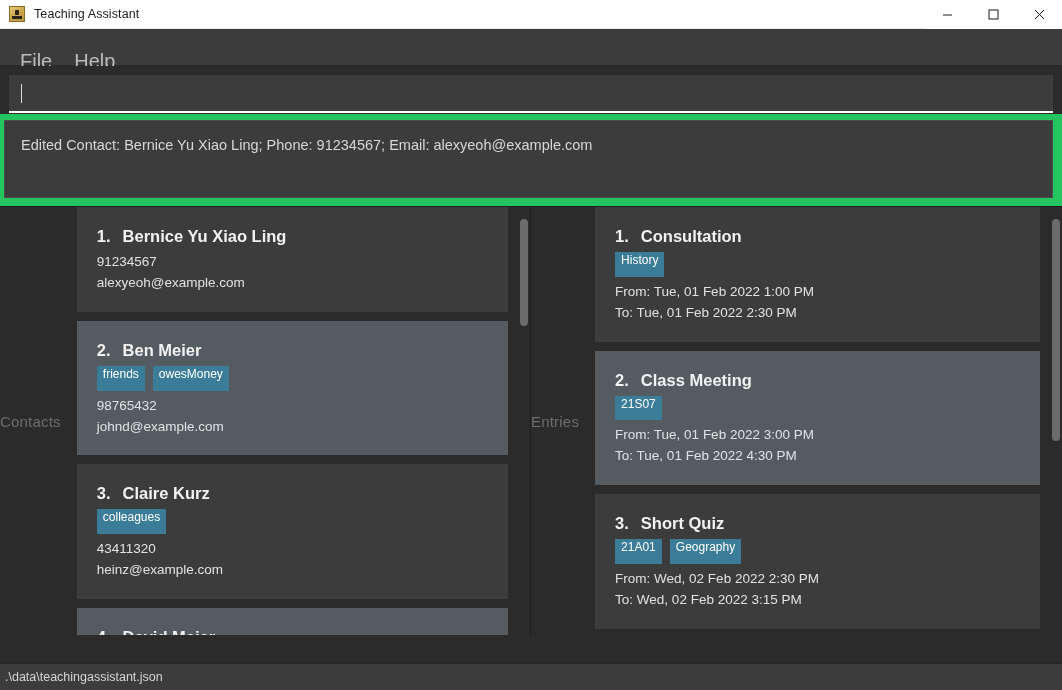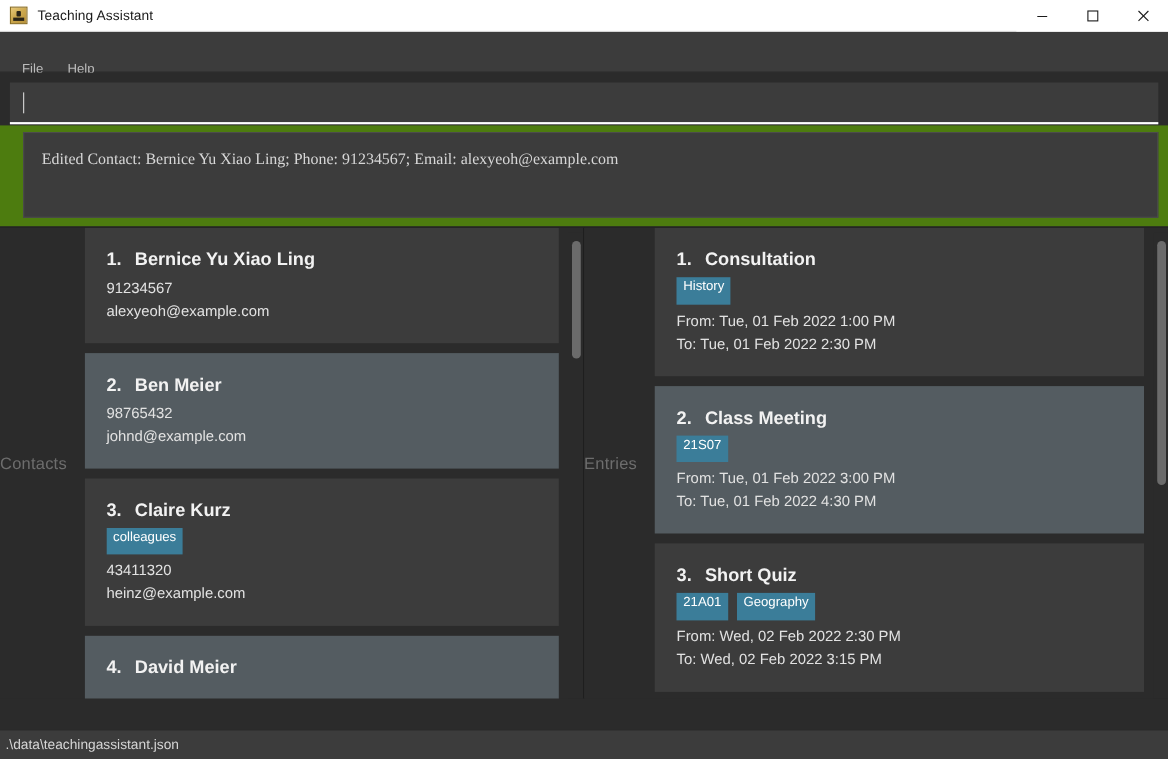--- a/index.html
+++ b/index.html
@@ -79,21 +79,21 @@
   .menubar {
     height: 37px;
     flex: 0 0 37px;
     background: #3c3c3c;
     display: flex;
     align-items: center;
     padding-left: 9px;
     border-bottom: 1px solid #2a2a2a;
   }
   .menu-item {
-    font-size: 12px;
+    font-size: 20px;
     color: #bcbcbc;
     padding: 4px 11px;
     cursor: default;
     margin-top: 29px;
   }
 
   
   .command-wrap {
     flex: 0 0 48px;
     background: #2b2b2b;
@@ -116,23 +116,22 @@
   }
   @keyframes blink { 50% { opacity: 0; } }
   .command-text {
     font-size: 14px;
     color: #e0e0e0;
   }
 
   
   .result-wrap {
     flex: 0 0 92px;
-    background: #4d7c0f;
-    padding: 6px 9px 8px 21px;
-    font-family: Liberation Serif, serif;
+    background: #22c55e;
+    padding: 6px 9px 8px 4px;
   }
   .result-box {
     height: 100%;
     background: #3c3c3c;
     border: 1px solid #4c4c4c;
     padding: 14px 16px;
     overflow: hidden;
   }
   .result-text {
     font-size: 14.5px;
@@ -307,20 +306,24 @@
                 <span>Bernice Yu Xiao Ling</span>
               </div>
               <div class="card-line">91234567</div>
               <div class="card-line">alexyeoh@example.com</div>
             </div>
             <div class="card alt">
               <div class="card-title">
                 <span class="card-index">2.</span>
                 <span>Ben Meier</span>
               </div>
+              <div class="tag-row">
+                <span class="tag">friends</span>
+                <span class="tag">owesMoney</span>
+              </div>
               <div class="card-line">98765432</div>
               <div class="card-line">johnd@example.com</div>
             </div>
             <div class="card">
               <div class="card-title">
                 <span class="card-index">3.</span>
                 <span>Claire Kurz</span>
               </div>
               <div class="tag-row">
                 <span class="tag">colleagues</span>

